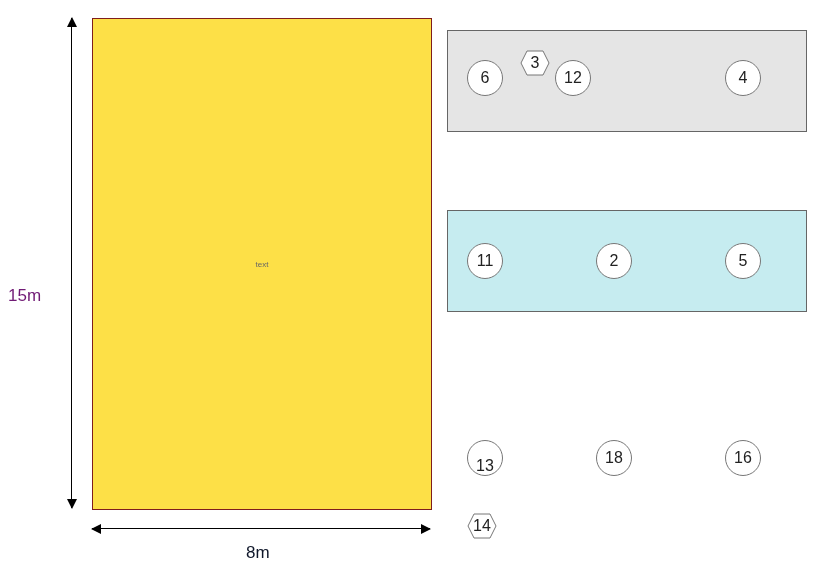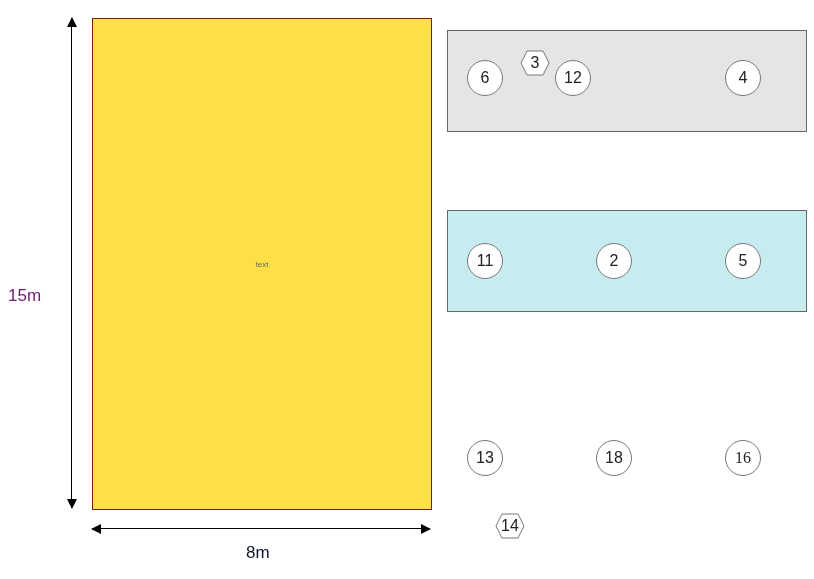--- a/index.html
+++ b/index.html
@@ -168,30 +168,30 @@
   <div class="circle" style="left:467px; top:243px;align-items:center;">
       <span>11</span>
     </div>
   <div class="circle" style="left:596px; top:243px;">
       <span>2</span>
     </div>
   <div class="circle" style="left:725px; top:243px;">
       <span>5</span>
     </div>
 
-  <div class="circle" style="left:467px; top:440px;">
+  <div class="circle" style="left:467px; top:440px;align-items:flex-end;">
       <span>13</span>
     </div>
   <div class="circle" style="left:596px; top:440px;">
       <span>18</span>
     </div>
-  <div class="circle" style="left:725px; top:440px;font-family:Liberation Serif, serif;">
+  <div class="circle" style="left:725px; top:440px;">
       <span>16</span>
     </div>
 
-  <div class="hex" style="left:467px; top:513px;margin-left:28px;">
+  <div class="hex" style="left:467px; top:513px;">
     <svg viewBox="0 0 30 26">
         <polygon points="7,1 23,1 29,13 23,25 7,25 1,13" fill="#ffffff" stroke="#777" stroke-width="1"></polygon>
       </svg>
     <span>14</span>
   </div>
 
 </div>
 
 </body></html>

